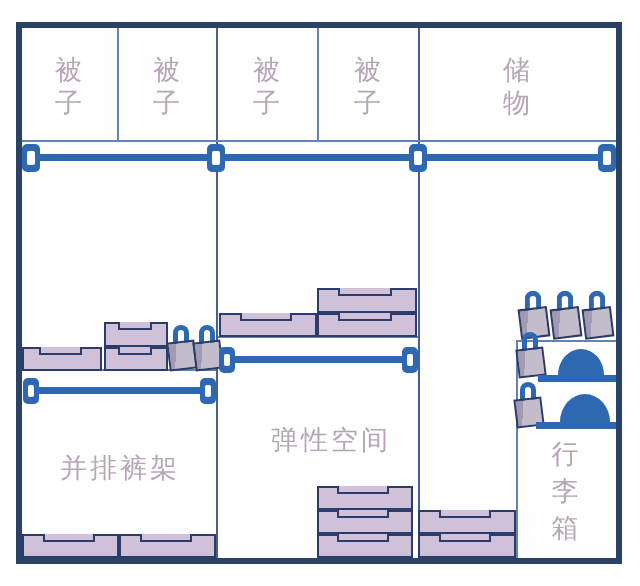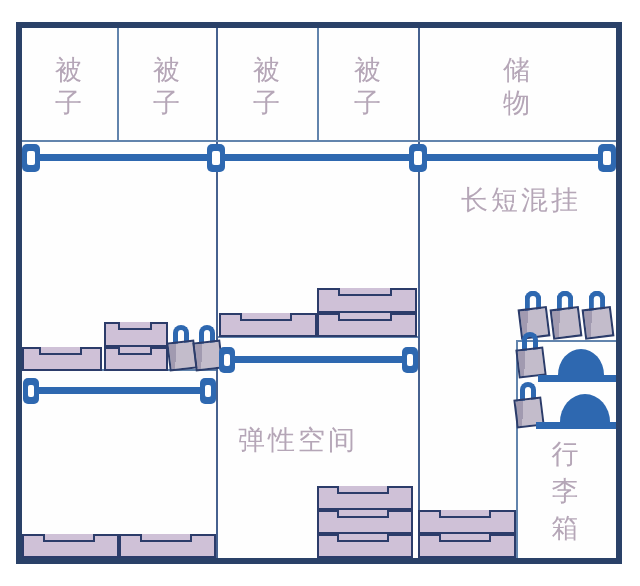--- a/index.html
+++ b/index.html
@@ -80,20 +80,21 @@
       </div>
     <div class="bag" style="left:172px;top:297px">
         <div class="bag-handle"></div>
         <div class="bag-body"></div>
       </div>
 
     <div class="rod" style="left:6px;top:359px;width:182px"></div>
     <div class="bracket sm" style="left:1px;top:350px"></div>
     <div class="bracket sm" style="left:178px;top:350px"></div>
 
+    <div class="seclabel" style="left:12px;top:424px;width:172px;text-align:center">并排裤架</div>
 
     <div class="box" style="left:0;top:506px;width:97px;height:24px">
         <div class="notch"></div>
       </div>
     <div class="box" style="left:97px;top:506px;width:97px;height:24px">
         <div class="notch"></div>
       </div>
 
 
     <div class="hline" style="left:196px;top:308px;width:200px"></div>
@@ -104,33 +105,32 @@
         <div class="notch"></div>
       </div>
     <div class="box" style="left:295px;top:285px;width:100px;height:24px">
         <div class="notch"></div>
       </div>
 
     <div class="rod" style="left:202px;top:328px;width:186px"></div>
     <div class="bracket sm" style="left:197px;top:319px"></div>
     <div class="bracket sm" style="left:380px;top:319px"></div>
 
-    <div class="seclabel" style="left:216px;top:396px;width:170px;">弹性空间</div>
+    <div class="seclabel" style="left:224px;top:396px;width:170px;text-align:center">弹性空间</div>
 
     <div class="box" style="left:295px;top:458px;width:96px;height:24px">
         <div class="notch"></div>
       </div>
     <div class="box" style="left:295px;top:482px;width:96px;height:24px">
         <div class="notch"></div>
       </div>
     <div class="box" style="left:295px;top:506px;width:96px;height:24px">
         <div class="notch"></div>
       </div>
 
-    <div class="seclabel" style="left:408px;top:156px;width:182px;text-align:center">长短混挂</div>
 
     <div class="vline minor" style="left:494px;top:312px;height:218px"></div>
     <div class="hline" style="left:494px;top:312px;width:100px"></div>
 
     <div class="bag" style="left:498px;top:264px;transform:scale(1.05)">
         <div class="bag-handle"></div>
         <div class="bag-body"></div>
       </div>
     <div class="bag" style="left:530px;top:264px;transform:scale(1.05)">
         <div class="bag-handle"></div>

